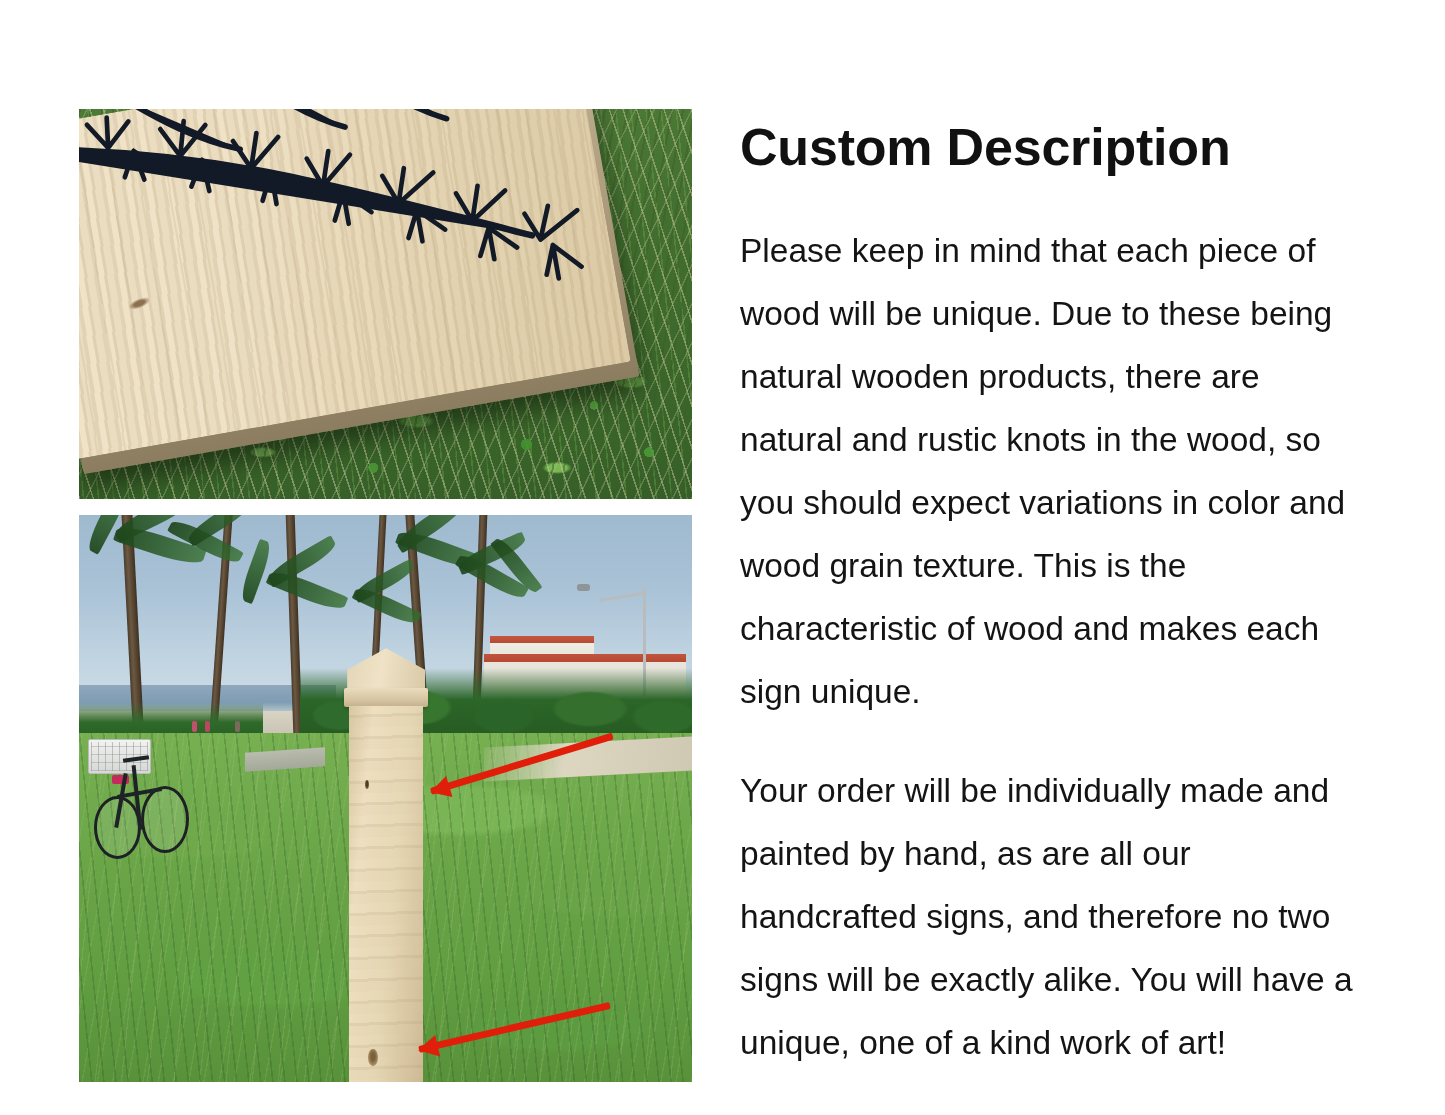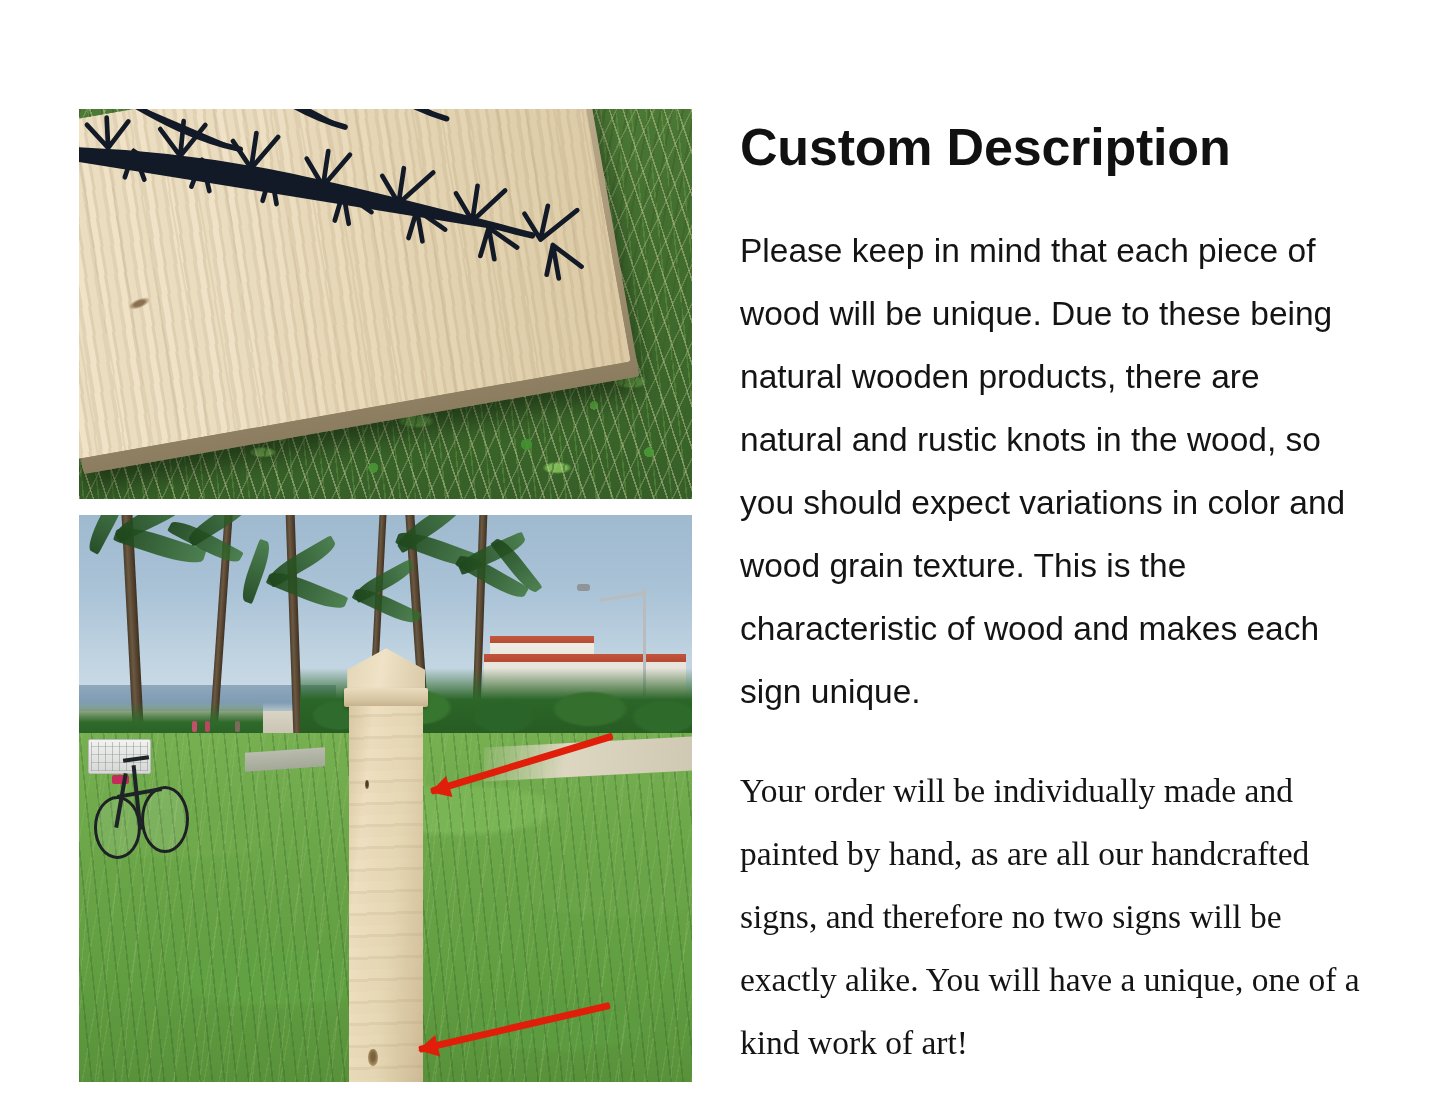--- a/index.html
+++ b/index.html
@@ -274,21 +274,21 @@
     color: #111111;
   }
   .para {
     margin: 0 0 36px 0;
     font-family: "Liberation Sans", sans-serif;
     font-weight: 400;
     font-size: 33.5px;
     line-height: 63px;
     color: #141414;
   }
-  .para:last-child { margin-bottom: 0; font-family: Liberation Serif, serif; }
+  .para:last-child { margin-bottom: 0; }
 </style>
 </head>
 <body>
 
 <div class="page">
 
   <div class="photo" id="photo-sign">
     <div class="ph-inner">
       <div class="grass-bed"></div>
       <div class="grass-blades"></div>

